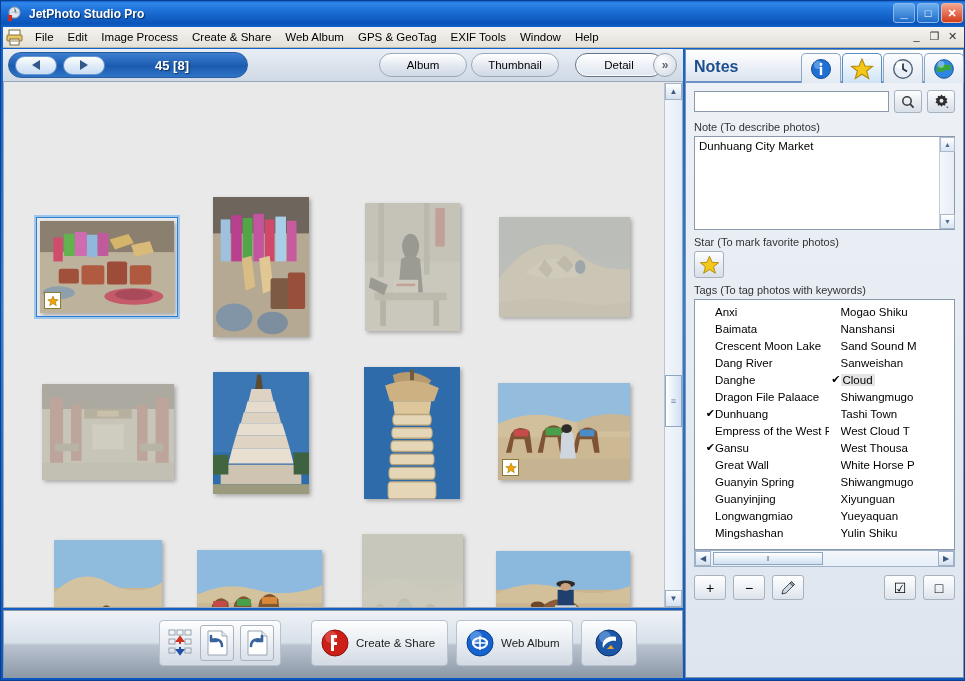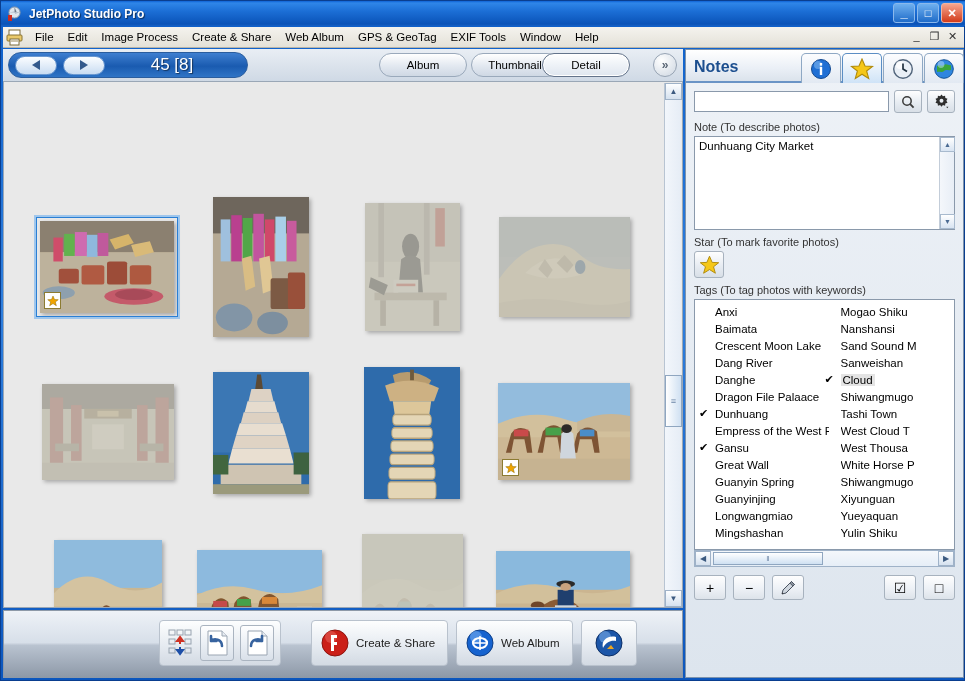--- a/index.html
+++ b/index.html
@@ -43,21 +43,21 @@
     background:linear-gradient(to bottom,#e9eef4,#cfd9e5); border-bottom:1px solid #9aa7b6; }
   #navpill { position:absolute; left:5px; top:3px; height:26px; width:240px;
     background:linear-gradient(to bottom,#3f7fd0,#1a5bb0 55%,#2f74c6);
     border:1px solid #2a5d9e; border-radius:13px; display:flex; align-items:center; }
   .navbtn { width:42px; height:19px; margin-left:6px; border-radius:10px;
     border:1px solid #6d9ad2; background:linear-gradient(to bottom,#fbfdff,#c9dcf2);
     display:flex; align-items:center; justify-content:center; cursor:pointer; }
   .navbtn .arr { width:0;height:0;border-top:5px solid transparent;border-bottom:5px solid transparent; }
   .navbtn .arr.l { border-right:8px solid #33598c; }
   .navbtn .arr.r { border-left:8px solid #33598c; }
-  #counter { flex:1; text-align:center; color:#fff; font-size:17px; font-weight:normal;
+  #counter { flex:1; text-align:center; color:#fff; font-size:13px; font-weight:bold;
     text-shadow:1px 1px 1px rgba(0,0,0,.5); padding-right:8px;}
   .vtab { position:absolute; top:4px; height:24px; width:88px; border-radius:12px;
     border:1px solid #9aa9bb; background:linear-gradient(to bottom,#ffffff,#e2e8f0 55%,#cfd8e4);
     display:flex; align-items:center; justify-content:center; font-size:11.5px; cursor:pointer; }
   .vtab.sel { background:linear-gradient(to bottom,#ffffff,#eef2f7 50%,#dfe6ef);
     border-color:#64748b; box-shadow:inset 0 0 0 1px #fff; }
   #expander { position:absolute; right:6px; top:4px; width:24px; height:24px; border-radius:12px;
     background:radial-gradient(circle at 35% 30%,#fff,#cdd6e1); border:1px solid #97a4b4;
     display:flex; align-items:center; justify-content:center; font-size:12px; color:#5a6675;
     font-weight:bold; cursor:pointer; }
@@ -122,21 +122,21 @@
     background:linear-gradient(to right,#f4f7fb,#e8eef6); border-left:1px solid #c3cdd9; }
   .nb-a { width:15px; height:15px; border:1px solid #a8bace; background:linear-gradient(to bottom,#fff,#d8e4f2);
     display:flex;align-items:center;justify-content:center;font-size:7px;color:#4a6a92; cursor:pointer;}
   #starbtn { width:30px; height:27px; margin-left:8px; border:1px solid #a7b2be; border-radius:3px;
     background:linear-gradient(to bottom,#fefefe,#e7ecf2 55%,#d8dfe7);
     display:flex;align-items:center;justify-content:center; font-size:17px; color:#e8b200; cursor:pointer; }
   #tagsbox { position:relative; margin:2px 8px 0 8px; height:251px; border:1px solid #8a99ab;
     background:#fff; overflow:hidden; }
   .tagcol { position:absolute; top:3px; width:50%; }
   .tagcol.a { left:4px; } .tagcol.b { left:50%; }
-  .tagrow { height:17px; display:flex; align-items:center; font-size:11.5px; white-space:nowrap; cursor:pointer; }
+  .tagrow { height:17px; display:flex; align-items:center; font-size:11.5px; white-space:nowrap; cursor:pointer;text-align:right; }
   .tagrow .ck { width:16px; flex:0 0 auto; font-size:11px; }
   .tagrow .nm { overflow:hidden; }
   .tagrow.hl .nm { background:#e4e4e4; padding:0 2px; }
   #taghscroll { position:relative; margin:0 8px; height:17px; border:1px solid #9fb2c8;
     background:linear-gradient(to bottom,#f4f7fb,#e6eef7); display:flex; align-items:center; }
   #taghscroll .hthumb { position:absolute; left:18px; width:110px; height:13px; top:1px;
     border:1px solid #8fa6c0; background:linear-gradient(to bottom,#fff,#cfe0f2);
     display:flex;align-items:center;justify-content:center;color:#6b85a6;font-size:8px; cursor:pointer;}
   .h-a { width:16px; height:15px; display:flex;align-items:center;justify-content:center;
     font-size:8px;color:#3c5a80; border:1px solid #9fb2c8; background:linear-gradient(to bottom,#fdfeff,#d5e1ef); cursor:pointer;}
@@ -205,21 +205,21 @@
       <div class="navbtn">
         <span class="arr l"></span>
       </div>
       <div class="navbtn">
         <span class="arr r"></span>
       </div>
       <div id="counter">45 [8]</div>
     </div>
     <div class="vtab" style="left:376px">Album</div>
     <div class="vtab" style="left:468px">Thumbnail</div>
-    <div class="vtab sel" style="left:539px">Detail</div>
+    <div class="vtab sel" style="left:572px">Detail</div>
     <div id="expander">»</div>
   </div>
 
   <div id="browser">
     <div id="grid">
         <div class="thumb sel" style="left: 36px; top: 139px; width: 134px; height: 92px;">
           <div class="pic"><svg width="100%" height="100%" viewBox="0 0 100 100" preserveAspectRatio="none">
               <rect width="100" height="100" fill="#b9a98f"></rect>
     <rect y="0" width="100" height="34" fill="#8b8070"></rect>
     <rect x="0" y="34" width="100" height="66" fill="#bdb29c"></rect>

